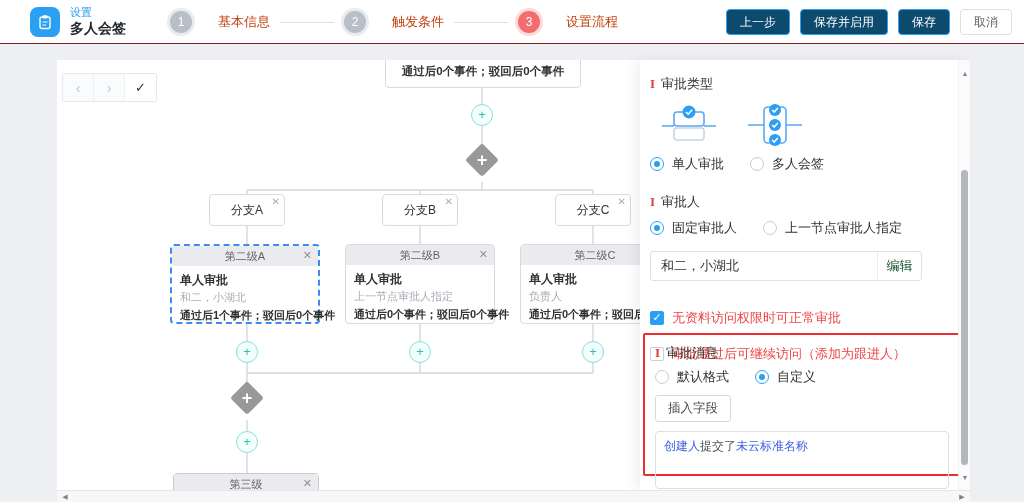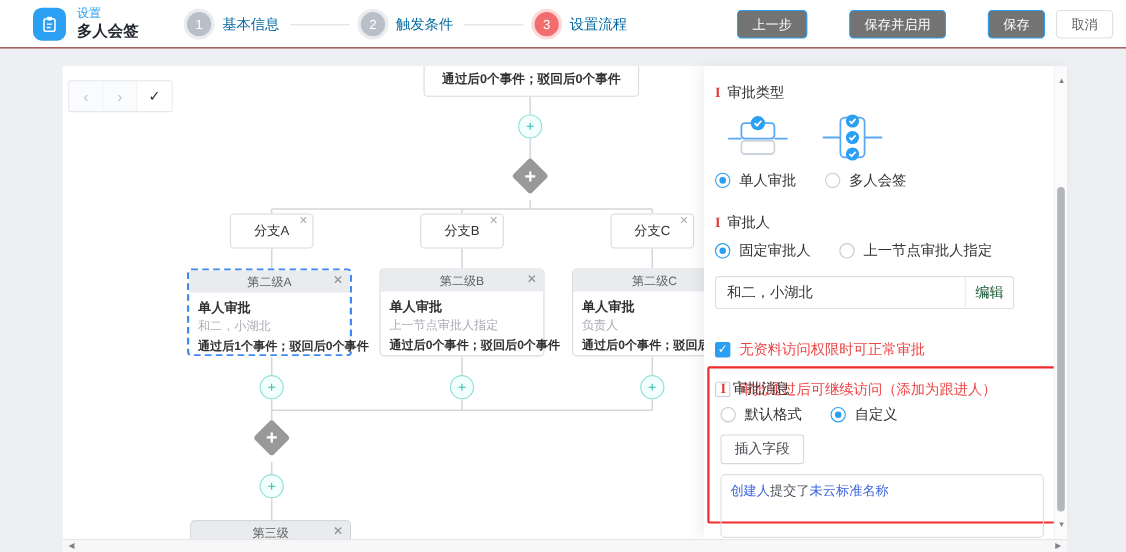--- a/index.html
+++ b/index.html
@@ -12,26 +12,26 @@
   .logo { position:absolute; left:30px; top:7px; width:30px; height:30px; border-radius:8px; background:#2b9ff2; display:flex; align-items:center; justify-content:center; }
   .titles { position:absolute; left:70px; top:5px; }
   .app-tag { font-size:11px; color:#2b9ff2; line-height:14px; }
   .app-title { font-size:14px; font-weight:bold; color:#24292f; line-height:18px; }
 
   .stepper { position:absolute; left:170px; top:0; height:44px; display:flex; align-items:center; }
   .step { display:flex; align-items:center; }
   .step-circle { width:22px; height:22px; border-radius:50%; color:#fff; font-size:12px; display:flex; align-items:center; justify-content:center; }
   .step-gray { background:#b9bfc9; box-shadow:0 0 0 3px #e9ebef; }
   .step-red  { background:#f26d6d; box-shadow:0 0 0 3px #fbdada; }
-  .step-label { font-size:13px; color:#0369a1; margin-left:10px; }
+  .step-label { font-size:13px; color:#c2410c; margin-left:26px; }
   .step-line { width:54px; border-top:1px solid #dcdfe3; margin:0 10px; }
 
   .header-buttons { position:absolute; right:12px; top:9px; display:flex; gap:10px; }
   .btn { height:26px; padding:0 13px; border-radius:4px; font-size:12px; line-height:24px; cursor:pointer; }
-  .btn-primary { background:#737373; border:1px solid #2b9ff2; color:#fff;margin-left:28px; }
+  .btn-primary { background:#0c4a6e; border:1px solid #2b9ff2; color:#fff; }
   .btn-plain { background:#fff; border:1px solid #dcdfe6; color:#606266; }
 
   
   .canvas { position:absolute; left:57px; top:60px; width:905px; height:430px; background:#fff; overflow:hidden; z-index:1; }
   .flow-svg { position:absolute; left:0; top:0; }
 
   .canvas-toolbar { position:absolute; left:5px; top:13px; display:flex; border:1px solid #e6e8eb; border-radius:2px; overflow:hidden; z-index:5; }
   .tool-btn { width:31px; height:27px; display:flex; align-items:center; justify-content:center; font-size:14px; color:#c0c4cc; background:#fafbfc; border-right:1px solid #eef0f2; cursor:pointer; }
   .tool-btn.check { color:#303133; background:#fff; border-right:none; font-size:13px; }
 

